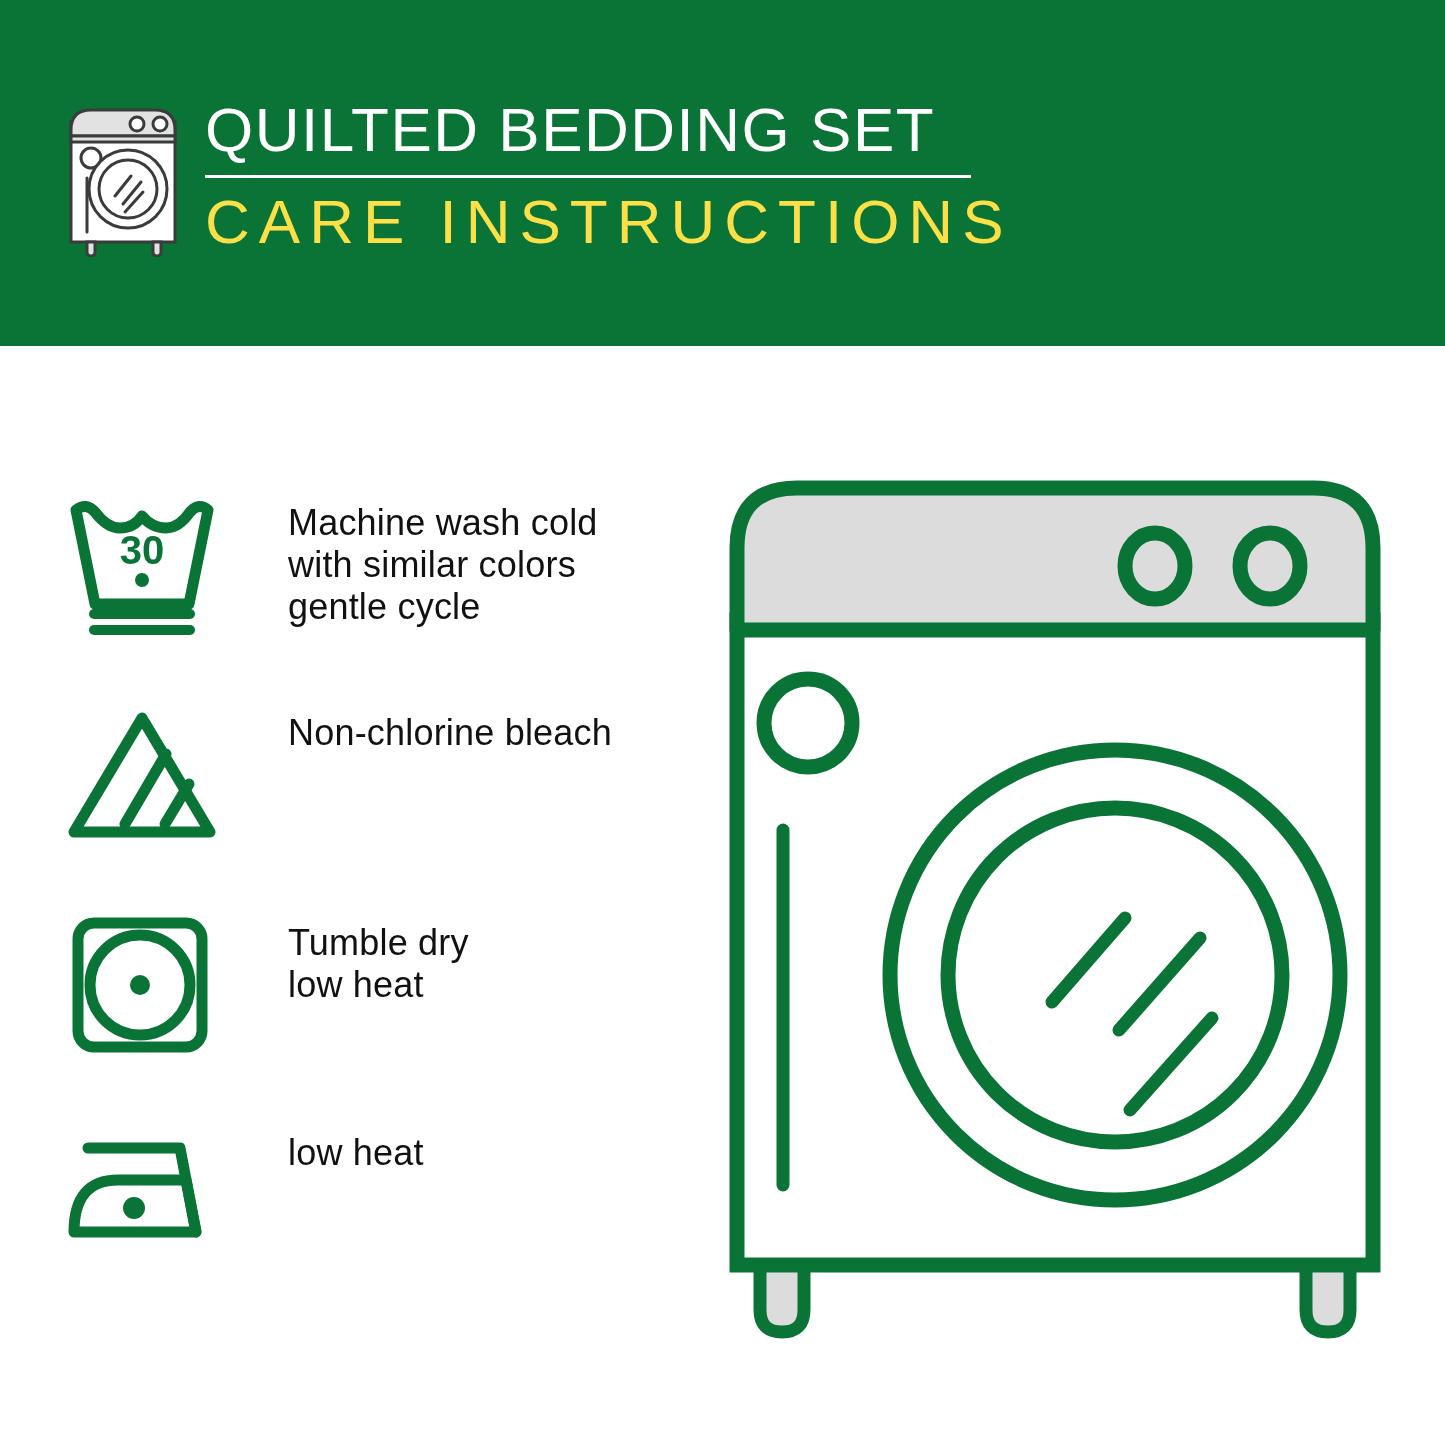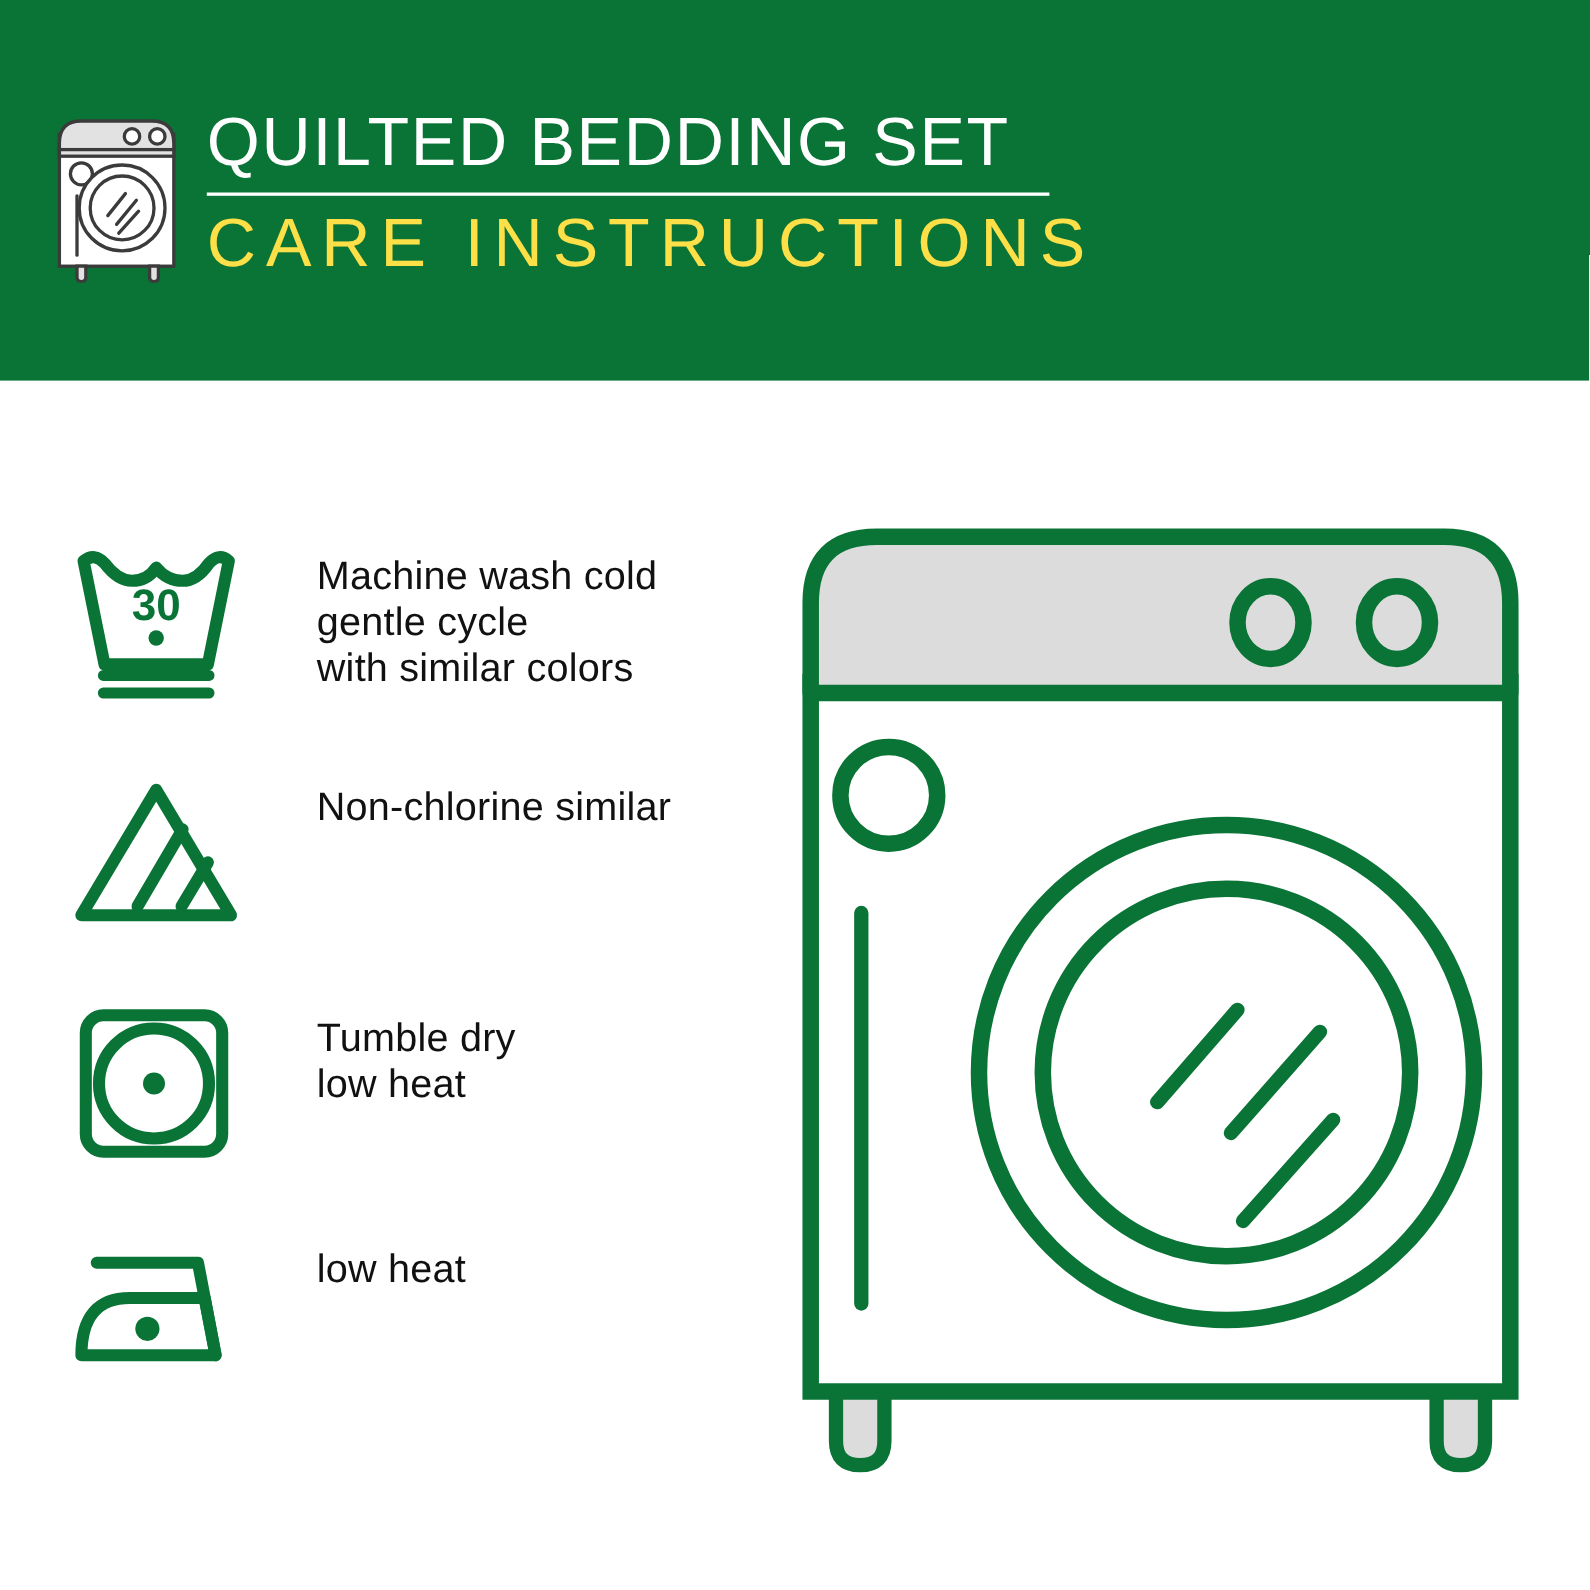--- a/index.html
+++ b/index.html
@@ -23,21 +23,21 @@
   .header {
     position: absolute;
     left: 0;
     top: 0;
     width: 1445px;
     height: 346px;
     background: #0a7437;
   }
   .header-inner {
     position: absolute;
-    left: 48px;
+    left: 65px;
     top: 92px;
     display: flex;
     align-items: flex-start;
   }
   .header-icon {
     width: 122px;
     height: 165px;
     flex: 0 0 auto;
     margin-right: 18px;
   }
@@ -162,35 +162,35 @@
         <svg viewBox="0 0 160 145" width="160" height="145" aria-hidden="true">
           <path d="M14 18 Q24 10 33 20 Q45 36 58 36 Q72 36 80 24 Q90 36 104 36 Q117 36 128 20 Q137 10 146 18 L127 112 L33 112 Z" fill="none" stroke="#0a7437" stroke-width="11" stroke-linejoin="round" stroke-linecap="round"></path>
           <text x="80" y="72" text-anchor="middle" font-family="Liberation Sans, sans-serif" font-size="40" font-weight="bold" fill="#0a7437">30</text>
           <circle cx="80" cy="88" r="7" fill="#0a7437"></circle>
           <line x1="32" y1="122" x2="128" y2="122" stroke="#0a7437" stroke-width="10" stroke-linecap="round"></line>
           <line x1="32" y1="138" x2="128" y2="138" stroke="#0a7437" stroke-width="10" stroke-linecap="round"></line>
         </svg>
       </div>
       <div class="care-text">
         <span class="ln">Machine wash cold</span>
+        <span class="ln">with similar colors</span>
         <span class="ln">gentle cycle</span>
-        <span class="ln">with similar colors</span>
       </div>
     </div>
 
     <div class="care-row">
       <div class="care-symbol">
         <svg viewBox="0 0 160 145" width="160" height="145" aria-hidden="true">
           <path d="M80 16 L148 130 L12 130 Z" fill="none" stroke="#0a7437" stroke-width="11" stroke-linejoin="round"></path>
           <line x1="63" y1="122" x2="104" y2="52" stroke="#0a7437" stroke-width="11" stroke-linecap="round"></line>
           <line x1="103" y1="122" x2="127" y2="82" stroke="#0a7437" stroke-width="11" stroke-linecap="round"></line>
         </svg>
       </div>
       <div class="care-text">
-        <span class="ln">Non-chlorine similar</span>
+        <span class="ln">Non-chlorine bleach</span>
       </div>
     </div>
 
     <div class="care-row">
       <div class="care-symbol">
         <svg viewBox="0 0 160 145" width="160" height="145" aria-hidden="true">
           <rect x="16" y="11" width="124" height="124" rx="16" ry="16" fill="none" stroke="#0a7437" stroke-width="11"></rect>
           <circle cx="78" cy="73" r="50" fill="none" stroke="#0a7437" stroke-width="11"></circle>
           <circle cx="78" cy="73" r="10" fill="#0a7437"></circle>
         </svg>

